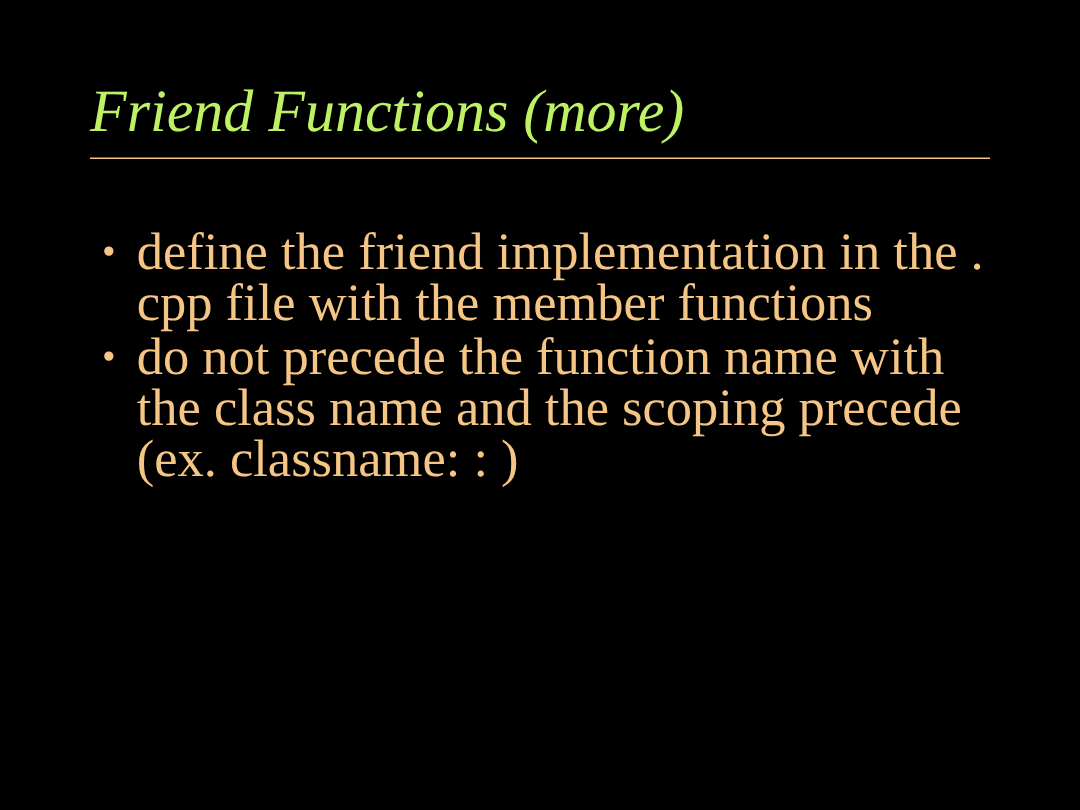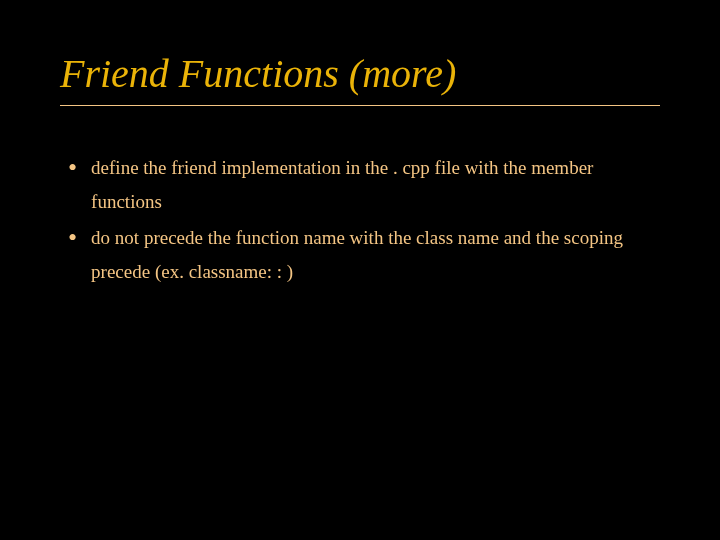--- a/index.html
+++ b/index.html
@@ -15,21 +15,21 @@
       overflow: hidden;
     }
     .slide-container {
       width: 100%;
       height: 100%;
       padding: 50px 60px 40px 60px;
     }
     .slide-title {
       font-size: 40px;
       font-style: italic;
-      color: #eab308;
+      color: #bef264;
       font-weight: normal;
       margin-bottom: 8px;
       padding-left: 0;
     }
     .title-underline {
       border-bottom: 1.5px solid #f4c584;
       margin-bottom: 45px;
       width: 100%;
     }
     .bullet-list {
@@ -43,21 +43,21 @@
     }
     .bullet-marker {
       color: #f4c584;
       font-size: 26px;
       line-height: 34px;
       margin-right: 14px;
       flex-shrink: 0;
     }
     .bullet-text {
       color: #f4c584;
-      font-size: 19px;
+      font-size: 35px;
       line-height: 34px;
       font-family: 'Times New Roman', Times, serif;
     }
   </style>
 </head>
 <body>
 
 <div class="slide-container">
   <h1 class="slide-title">Friend Functions (more)</h1>
   <div class="title-underline"></div>

